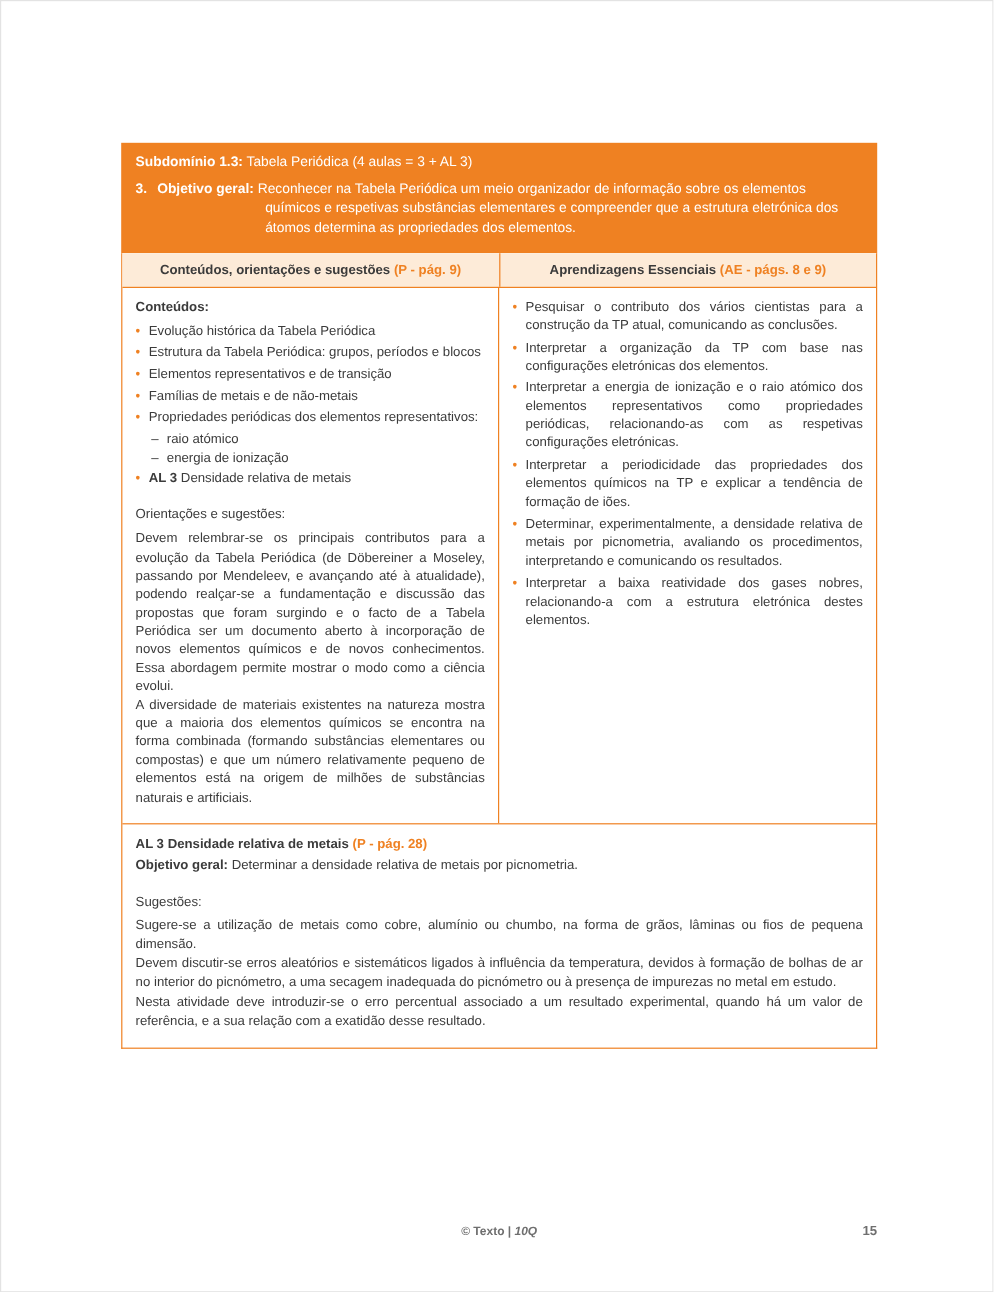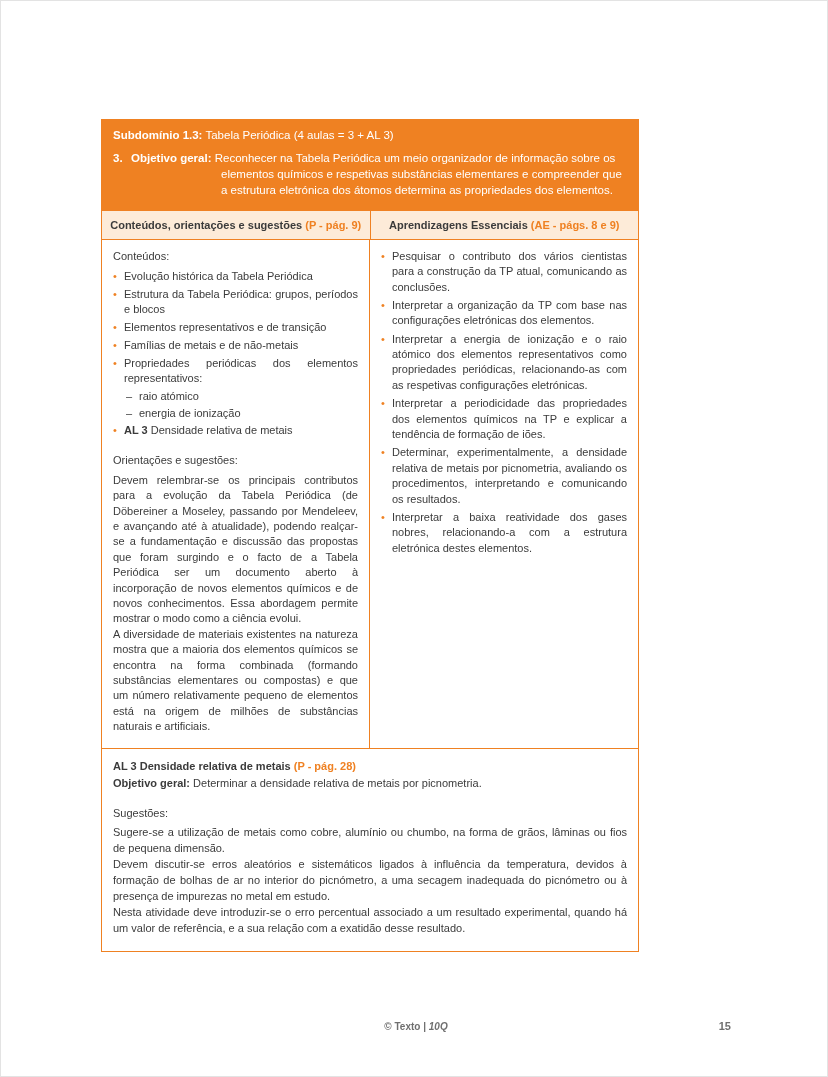--- a/index.html
+++ b/index.html
@@ -13,21 +13,21 @@
   body{font-family:"Liberation Sans", sans-serif;}
   .page{
     position:relative;
     width:828px;height:1077px;
     background:#fff;
     border:1px solid #e3e3e3;
     overflow:hidden;
     color:var(--text);
   }
   .doc{
-    position:absolute;left:100px;top:118px;width:538px;
+    position:absolute;left:100px;top:118px;width:630px;
   }
   
   .subdomain-header{
     background:var(--orange);
     color:#fff;
     padding:9px 12px 13px 12px;
     font-size:11.5px;
     line-height:1.38;
   }
   .subdomain-line .bold{font-weight:bold;}
@@ -64,21 +64,21 @@
   .thead .hcell.left{border-right:1px solid var(--orange);}
   .orange-ref{color:var(--orange);font-weight:bold;}
   .tbody{display:flex;align-items:stretch;}
   .col{
     width:50%;
     padding:9px 11px 13px 11px;
     font-size:11px;
     line-height:1.4;
   }
   .col.left{border-right:1px solid var(--orange);}
-  .section-title{font-weight:normal;margin-bottom:5px;}
+  .section-title{font-weight:bold;margin-bottom:5px;}
   .bullet-item{display:flex;margin-bottom:2.5px;}
   .bullet{color:var(--orange);width:11px;flex:none;}
   .bullet-text{flex:1;text-align:justify;}
   .sub-item{display:flex;margin-left:13px;margin-bottom:1.5px;}
   .dash{width:13px;flex:none;}
   .orient-title{font-weight:normal;margin-top:14px;margin-bottom:5px;}
   .para{text-align:justify;}
   .col.right .bullet-item{margin-bottom:3px;}
   
   .al3-section{

